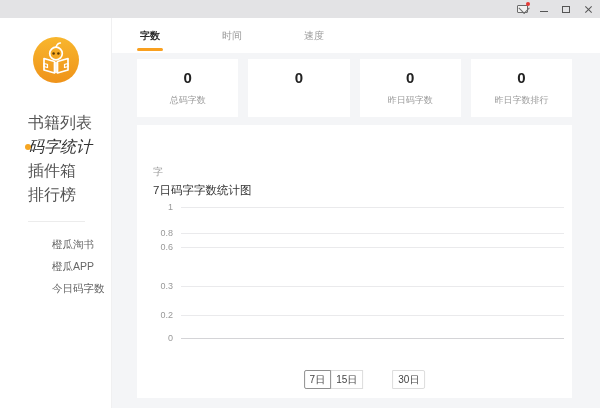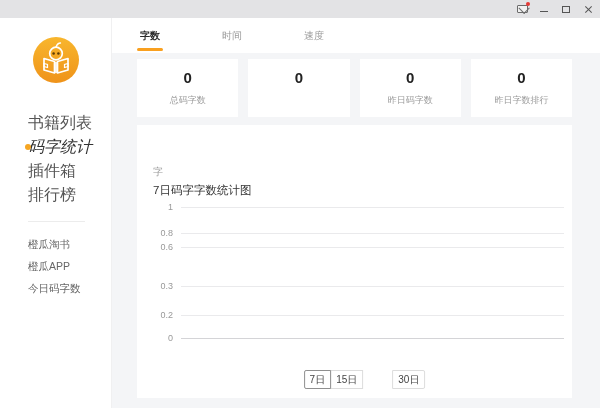--- a/index.html
+++ b/index.html
@@ -50,21 +50,21 @@
   }
   .side-item .dot {
     position: absolute; left: 25px; top: 50%; transform: translateY(-50%);
     width: 6px; height: 6px; border-radius: 50%; background: #f6a623; display: none;
   }
   .side-item.active { color: #333; font-style: italic; }
   .side-item.active .dot { display: block; }
   .side-divider { height: 1px; background: #ececec; margin: 14px 26px 12px 28px; }
   .side-link {
     height: 22px; display: flex; align-items: center;
-    padding-left: 28px; font-size: 10.5px; color: #666; cursor: pointer;
+    padding-left: 52px; font-size: 10.5px; color: #666; cursor: pointer;
   }
 
   
   .main { flex: 1; background: #f4f5f7; display: flex; flex-direction: column; min-width: 0; }
 
   .tabstrip {
     height: 35px; background: #fff; display: flex; align-items: stretch;
     padding-left: 26px; column-gap: 58px;
   }
   .tab {

